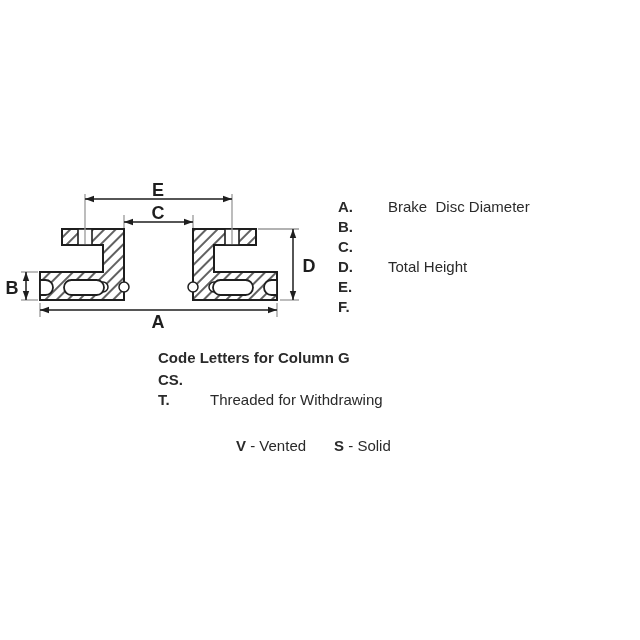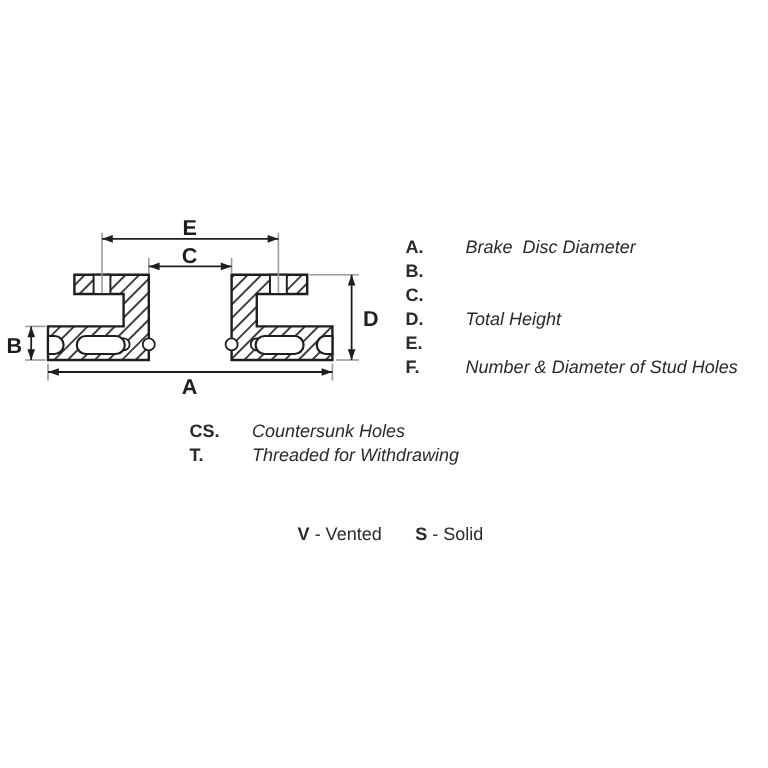--- a/index.html
+++ b/index.html
@@ -9,21 +9,21 @@
     background:#ffffff;
     font-family:"Liberation Sans", sans-serif;
     color:#2a2a2a;
     overflow:hidden;
   }
   #drawing{position:absolute;left:0;top:0;width:640px;height:640px;}
   .txt{position:absolute;font-size:15px;line-height:20px;color:#2a2a2a;}
   .row{display:flex;height:20px;align-items:baseline;}
   .key{font-weight:700;flex:0 0 50px;}
   .codes .key{flex:0 0 52px;}
-  .desc{white-space:pre;font-style:italic;}
+  .desc{white-space:pre;}
   .codes-title{font-weight:700;height:20px;}
   .variants{display:flex;gap:28px;}
   .variants .pair .vk{font-weight:700;}
   svg text{font-family:"Liberation Sans", sans-serif;font-weight:700;font-size:18px;fill:#1e1e1e;}
 </style>
 </head>
 <body>
 
 <div id="screen">
 
@@ -104,38 +104,37 @@
     </div>
     <div class="row">
       <span class="key">D.</span>
       <span class="desc">Total Height</span>
     </div>
     <div class="row">
       <span class="key">E.</span>
     </div>
     <div class="row">
       <span class="key">F.</span>
-      <span class="desc">Number &amp; Diameter of Stud Holes</span>
     </div>
   </div>
 
   <div class="txt codes" style="left:158px;top:348px;">
+    <div class="codes-title">Code Letters for Column G</div>
     <div style="margin-top:2px;">
       <div class="row">
         <span class="key">CS.</span>
-        <span class="desc">Countersunk Holes</span>
       </div>
       <div class="row">
         <span class="key">T.</span>
         <span class="desc">Threaded for Withdrawing</span>
       </div>
     </div>
   </div>
 
-  <div class="txt variants" style="left:248px;top:436px;">
+  <div class="txt variants" style="left:236px;top:436px;">
     <span class="pair">
       <span class="vk">V</span>
       <span>- Vented</span>
     </span>
     <span class="pair">
       <span class="vk">S</span>
       <span>- Solid</span>
     </span>
   </div>
 

